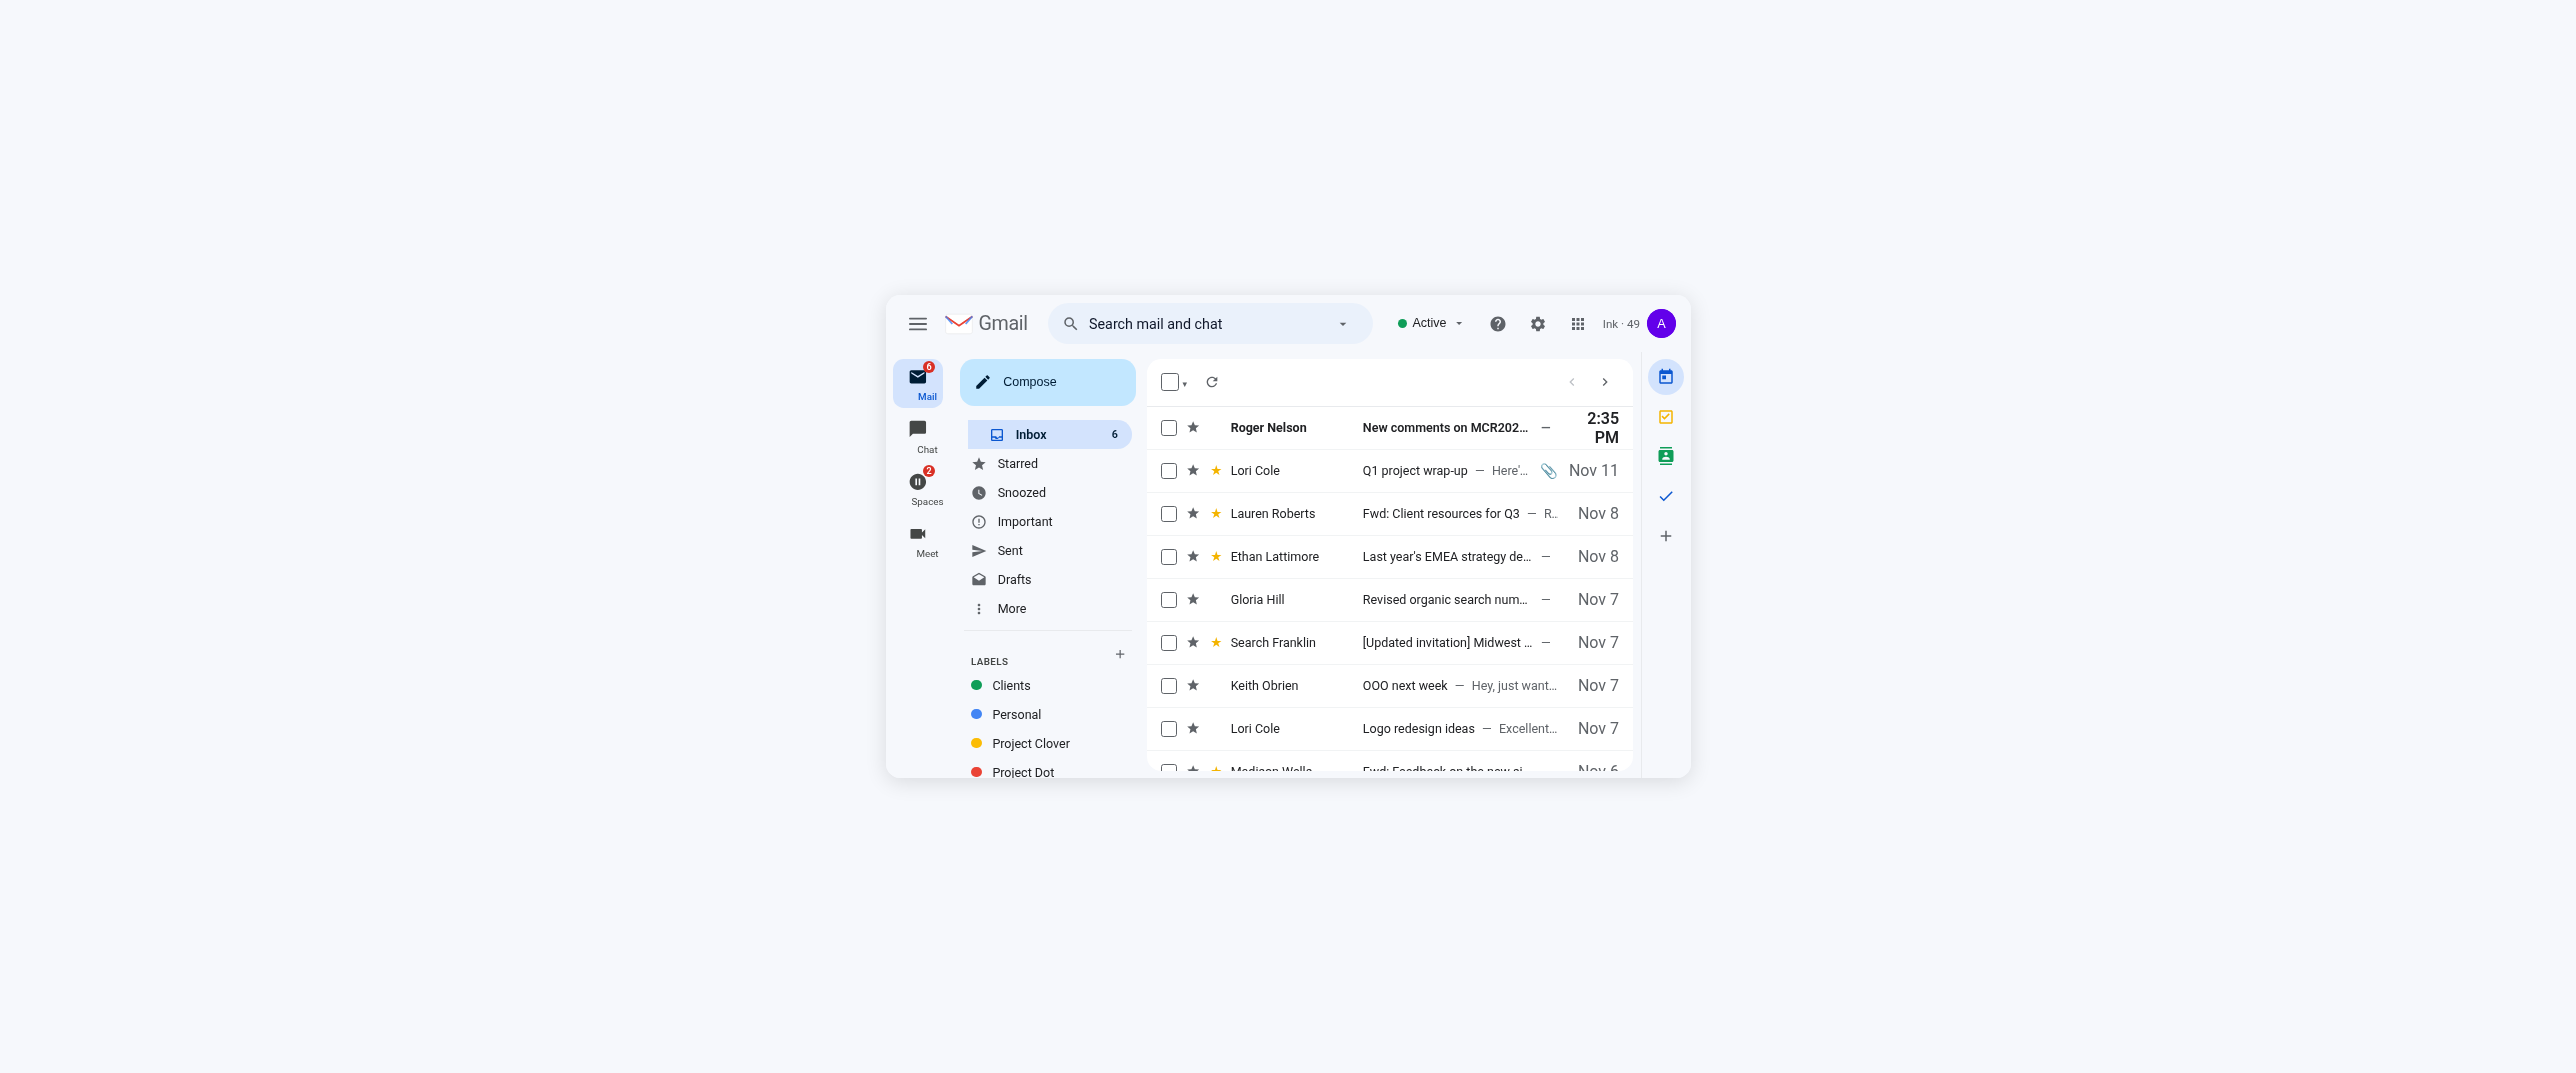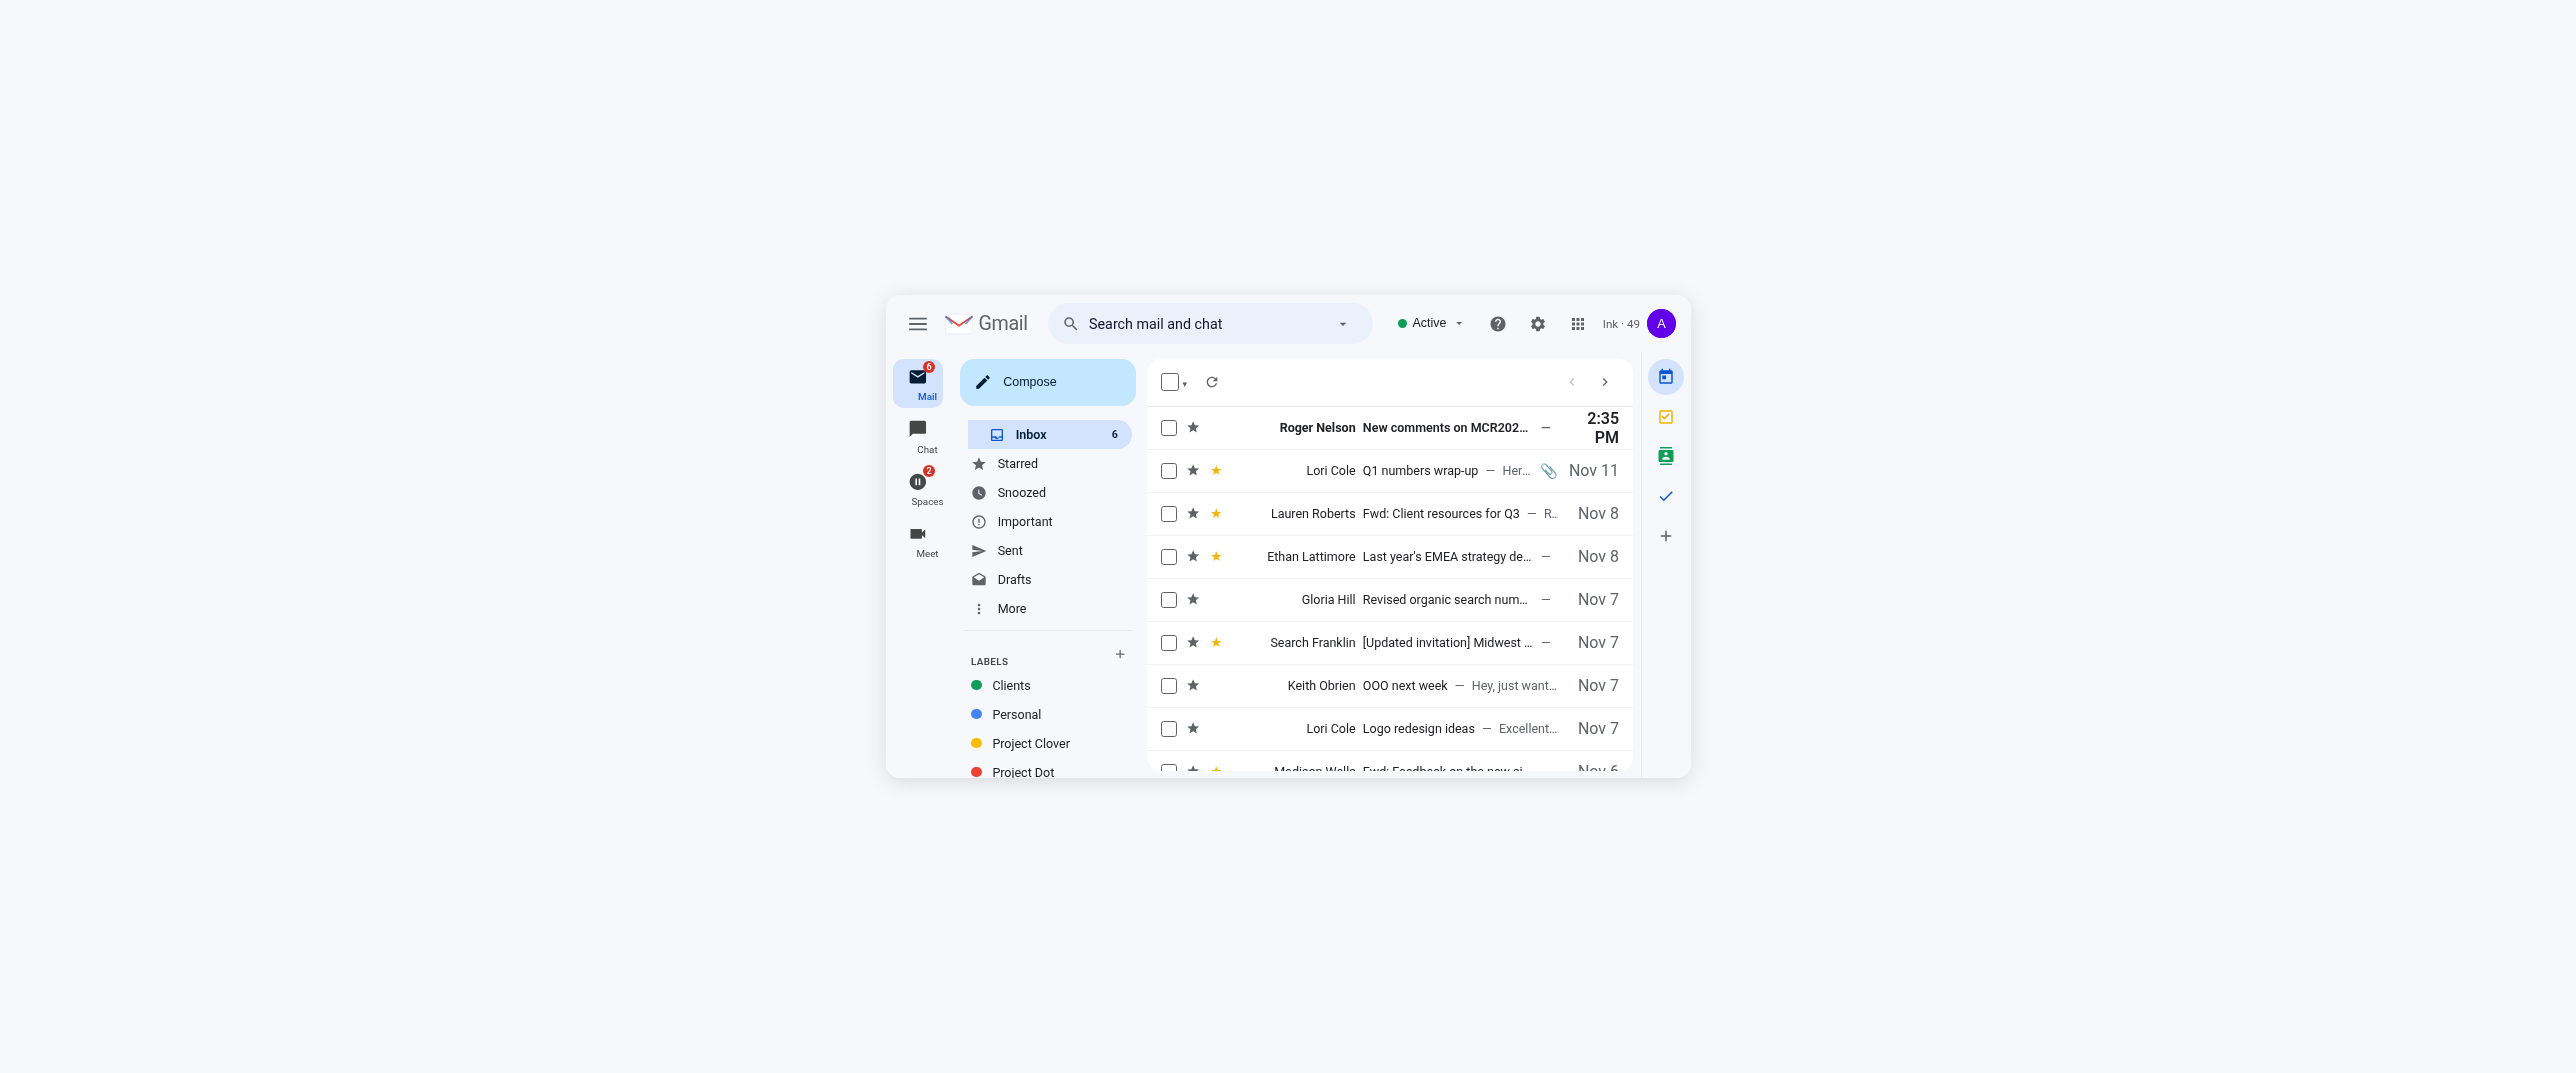--- a/index.html
+++ b/index.html
@@ -244,21 +244,20 @@
       font-size: 14.3px; display: flex; align-items: center; justify-content: center;
     }
     .row-important {
       width: 14.3px; flex-shrink: 0;
       font-size: 12.5px; color: #f4b400; display: flex; align-items: center; justify-content: center;
     }
     .row-sender {
       width: 125px; flex-shrink: 0;
       font-size: 12.5px; white-space: nowrap; overflow: hidden; text-overflow: ellipsis;
       color: #202124;
-      text-align: right;
     }
     .email-row.unread .row-sender { font-weight: 700; }
     .row-subject-preview {
       flex: 1; display: flex; align-items: center; gap: 3.6px;
       white-space: nowrap; overflow: hidden;
     }
     .row-subject {
       font-size: 12.5px; color: #202124;
       white-space: nowrap; overflow: hidden; text-overflow: ellipsis;
       max-width: 322px;
@@ -542,21 +541,21 @@
           <path d="M12 17.27L18.18 21l-1.64-7.03L22 9.24l-7.19-.61L12 2 9.19 8.63 2 9.24l5.46 4.73L5.82 21z"></path>
         </svg>
       </div>
       <div class="row-important">
         <svg width="12.5" height="12.5" viewBox="0 0 24 24" fill="#f4b400">
                 <path d="M12 2l2.4 7.4H22l-6.2 4.5 2.4 7.4L12 17l-6.2 4.3 2.4-7.4L2 9.4h7.6z"></path>
               </svg>
       </div>
       <span class="row-sender">Lori Cole</span>
       <div class="row-subject-preview">
-        <span class="row-subject">Q1 numbers wrap-up</span>
+        <span class="row-subject">Q1 project wrap-up</span>
         <span class="row-dash">—</span>
         <span class="row-preview">Here's a list of all the top challenges and findings. Surprisi...</span>
       </div>
       <span class="row-attachment">📎</span>
       <span class="row-time">Nov 11</span>
     </div>
           <div class="email-row">
       <div class="row-checkbox"></div>
       <div class="row-star">
         <svg width="14.3" height="14.3" viewBox="0 0 24 24" fill="#5f6368">

